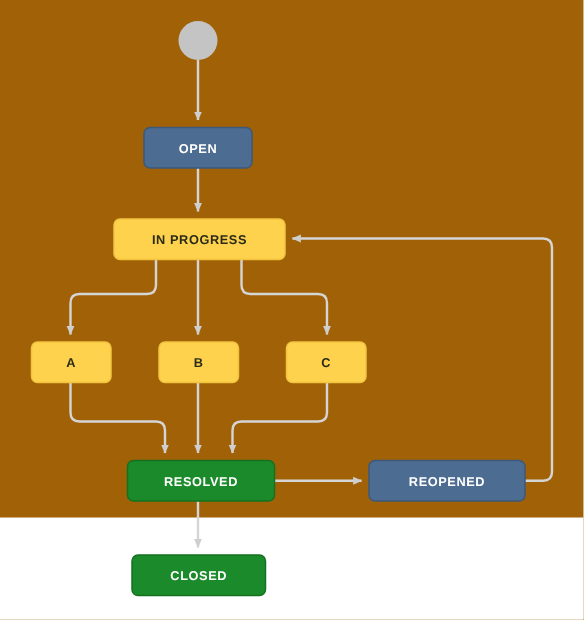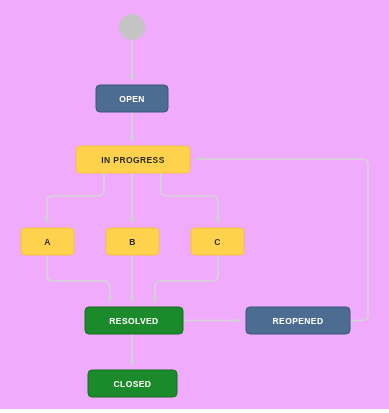--- a/index.html
+++ b/index.html
@@ -9,22 +9,22 @@
   }
   body {
     width: 389px;
     height: 413px;
     font-family: "Liberation Sans", sans-serif;
     overflow: hidden;
   }
   #diagram-canvas {
     position: relative;
     width: 389px;
-    height: 409px;
-    background: #f0abfc;
+    height: 345px;
+    background: #a16207;
   }
   svg.flow {
     position: absolute;
     top: 0;
     left: 0;
     width: 389px;
     height: 413px;
   }
   .node-label {
     font-family: "Liberation Sans", sans-serif;

